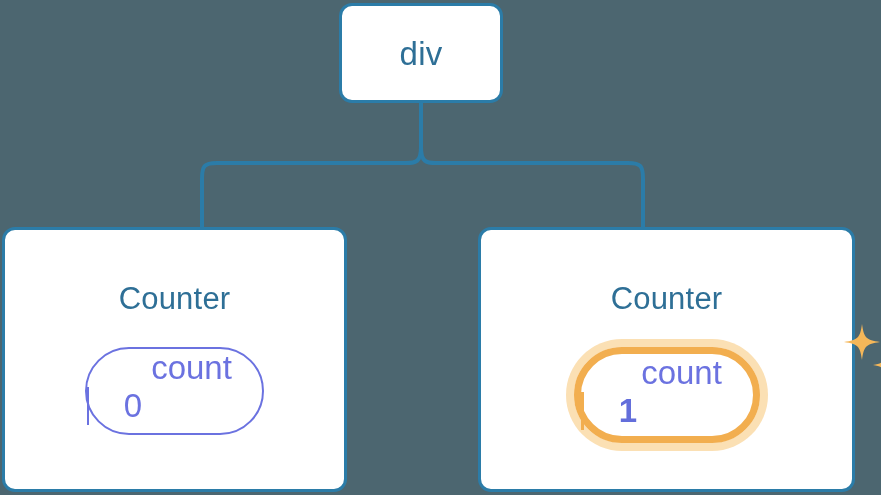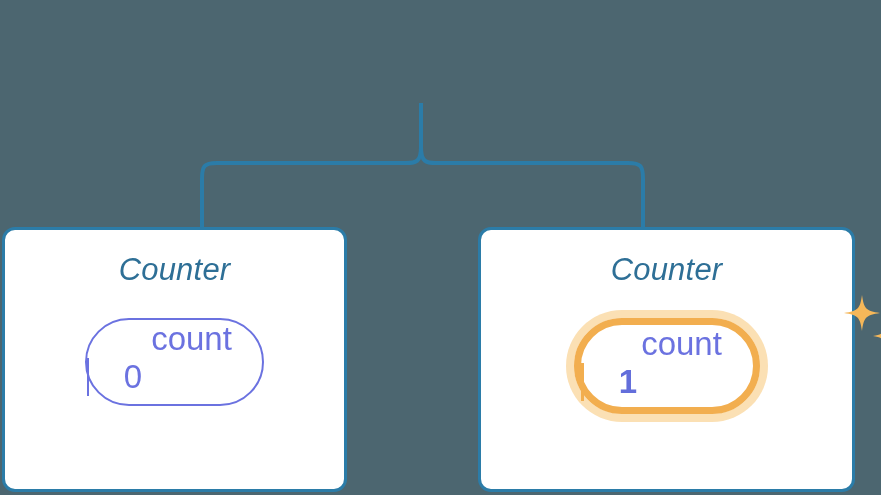--- a/index.html
+++ b/index.html
@@ -64,22 +64,21 @@
     left: 478px;
     top: 227px;
     width: 377px;
     height: 265px;
   }
   .node-title {
     color: #2e6f96;
     font-size: 31px;
     line-height: 1;
     letter-spacing: 0.2px;
-    margin-top: 24px;
-    font-style: italic;
+    margin-top: 53px;
   }
 
   
   .pill-wrap {
     position: relative;
     margin-top: 33px;
     display: flex;
     align-items: center;
     justify-content: center;
   }
@@ -147,20 +146,23 @@
 
 <div id="stage">
 
   <svg id="connectors" viewBox="0 0 881 495" width="881" height="495" fill="none" xmlns="http://www.w3.org/2000/svg">
 
     <path d="M421 103 L421 147" stroke="#2b7ca8" stroke-width="4" stroke-linecap="butt"></path>
     <path d="M421 147 C 421 162, 416 163, 406 163 L 217 163 C 204 163, 202 166, 202 179 L 202 227" stroke="#2b7ca8" stroke-width="4" fill="none" stroke-linecap="butt"></path>
     <path d="M421 147 C 421 162, 426 163, 436 163 L 628 163 C 641 163, 643 166, 643 179 L 643 227" stroke="#2b7ca8" stroke-width="4" fill="none" stroke-linecap="butt"></path>
   </svg>
 
+  <div class="node" id="node-div">
+    <span class="node-title-root">div</span>
+  </div>
 
   <div class="node" id="node-counter-left">
     <span class="node-title">Counter</span>
     <div class="pill-wrap">
       <div class="pill">
         <div class="pill-key">count</div>
         <div class="pill-val">0</div>
       </div>
     </div>
   </div>

